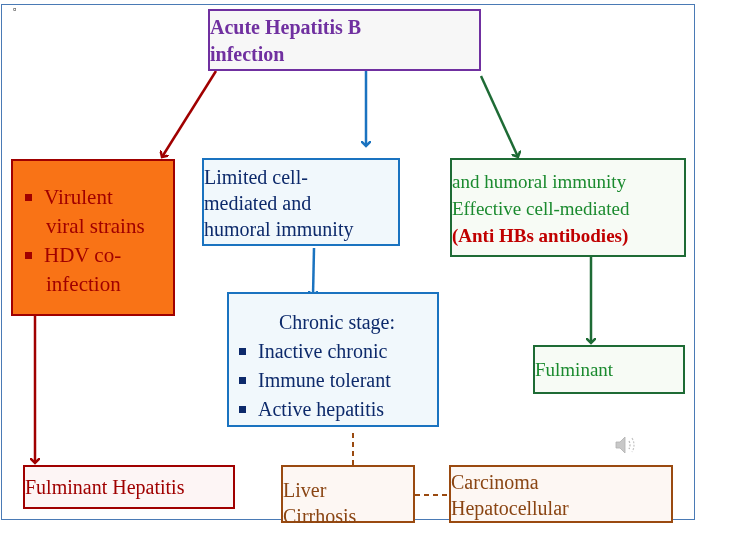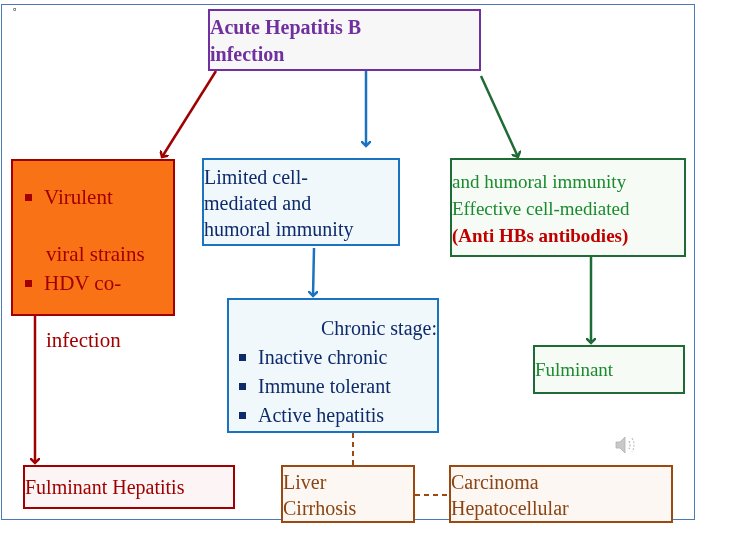--- a/index.html
+++ b/index.html
@@ -14,36 +14,36 @@
                background:#f7f7f7; color:#7030a0; font-weight:bold; font-size:20px; line-height:27px;
                padding-top:3px; }
   #virulent-box { left:11px; top:159px; width:164px; height:157px; border:2px solid #a00000;
                   background:#f97316; color:#a00000; font-size:21px; line-height:29px;
                   text-align:left; padding:22px 0 0 10px; }
   #limited-box { left:202px; top:158px; width:198px; height:88px; border:2px solid #1a73c0;
                  background:#f1f8fc; color:#0d2a6b; font-size:20px; line-height:26px; padding-top:4px; }
   #effective-box { left:450px; top:158px; width:236px; height:99px; border:2px solid #1e6b35;
                    background:#f7fbf5; color:#1a8a2e; font-size:19px; line-height:27px; padding-top:8px; }
   #effective-box .red { color:#c00000;font-weight:bold; }
-  #chronic-box { left:227px; top:298px; width:212px; height:135px; border:2px solid #1a73c0;
-                 background:#f1f8fc; color:#0d2a6b; font-size:20px; line-height:29px; text-align:right;
+  #chronic-box { left:227px; top:292px; width:212px; height:135px; border:2px solid #1a73c0;
+                 background:#f1f8fc; color:#0d2a6b; font-size:20px; line-height:29px; text-align:center;
                  padding:14px 0 0 8px; }
   #resolution-box { left:533px; top:345px; width:152px; height:49px; border:2px solid #1e6b35;
                     background:#f7fbf5; color:#1a8a2e; font-size:19px; line-height:45px; }
   #fulminant-box { left:23px; top:465px; width:212px; height:44px; border:2px solid #a00000;
                    background:#fdf5f5; color:#a00000; font-size:20px; line-height:40px; }
   #cirrhosis-box { left:281px; top:465px; width:134px; height:58px; border:2px solid #9a4a10;
-                   background:#fdf7f3; color:#8a4513; font-size:20px; line-height:26px; padding-top:2px; }
+                   background:#fdf7f3; color:#8a4513; font-size:20px; line-height:26px; padding-top:10px; }
   #hcc-box { left:449px; top:465px; width:224px; height:58px; border:2px solid #9a4a10;
              background:#fdf7f3; color:#8a4513; font-size:20px; line-height:26px; padding-top:2px; }
   .bullet-line { display:flex; align-items:flex-start; }
   .sq { display:inline-block; width:7px; height:7px; margin:11px 12px 0 2px; flex:none; }
   .sq.red { background:#a00000; }
   .sq.blue { background:#0d2a6b; }
-  .indent { padding-left:23px;margin-top:28px; }
+  .indent { padding-left:23px; }
   svg.connectors { position:absolute; left:0; top:0; width:731px; height:539px; pointer-events:none; }
   .speaker { position:absolute; left:614px; top:434px; width:26px; height:22px; }
 </style>
 </head>
 <body>
 
 <div class="frame"></div>
 <div class="tiny-mark">¤</div>
 
 <svg class="connectors" viewBox="0 0 731 539">

